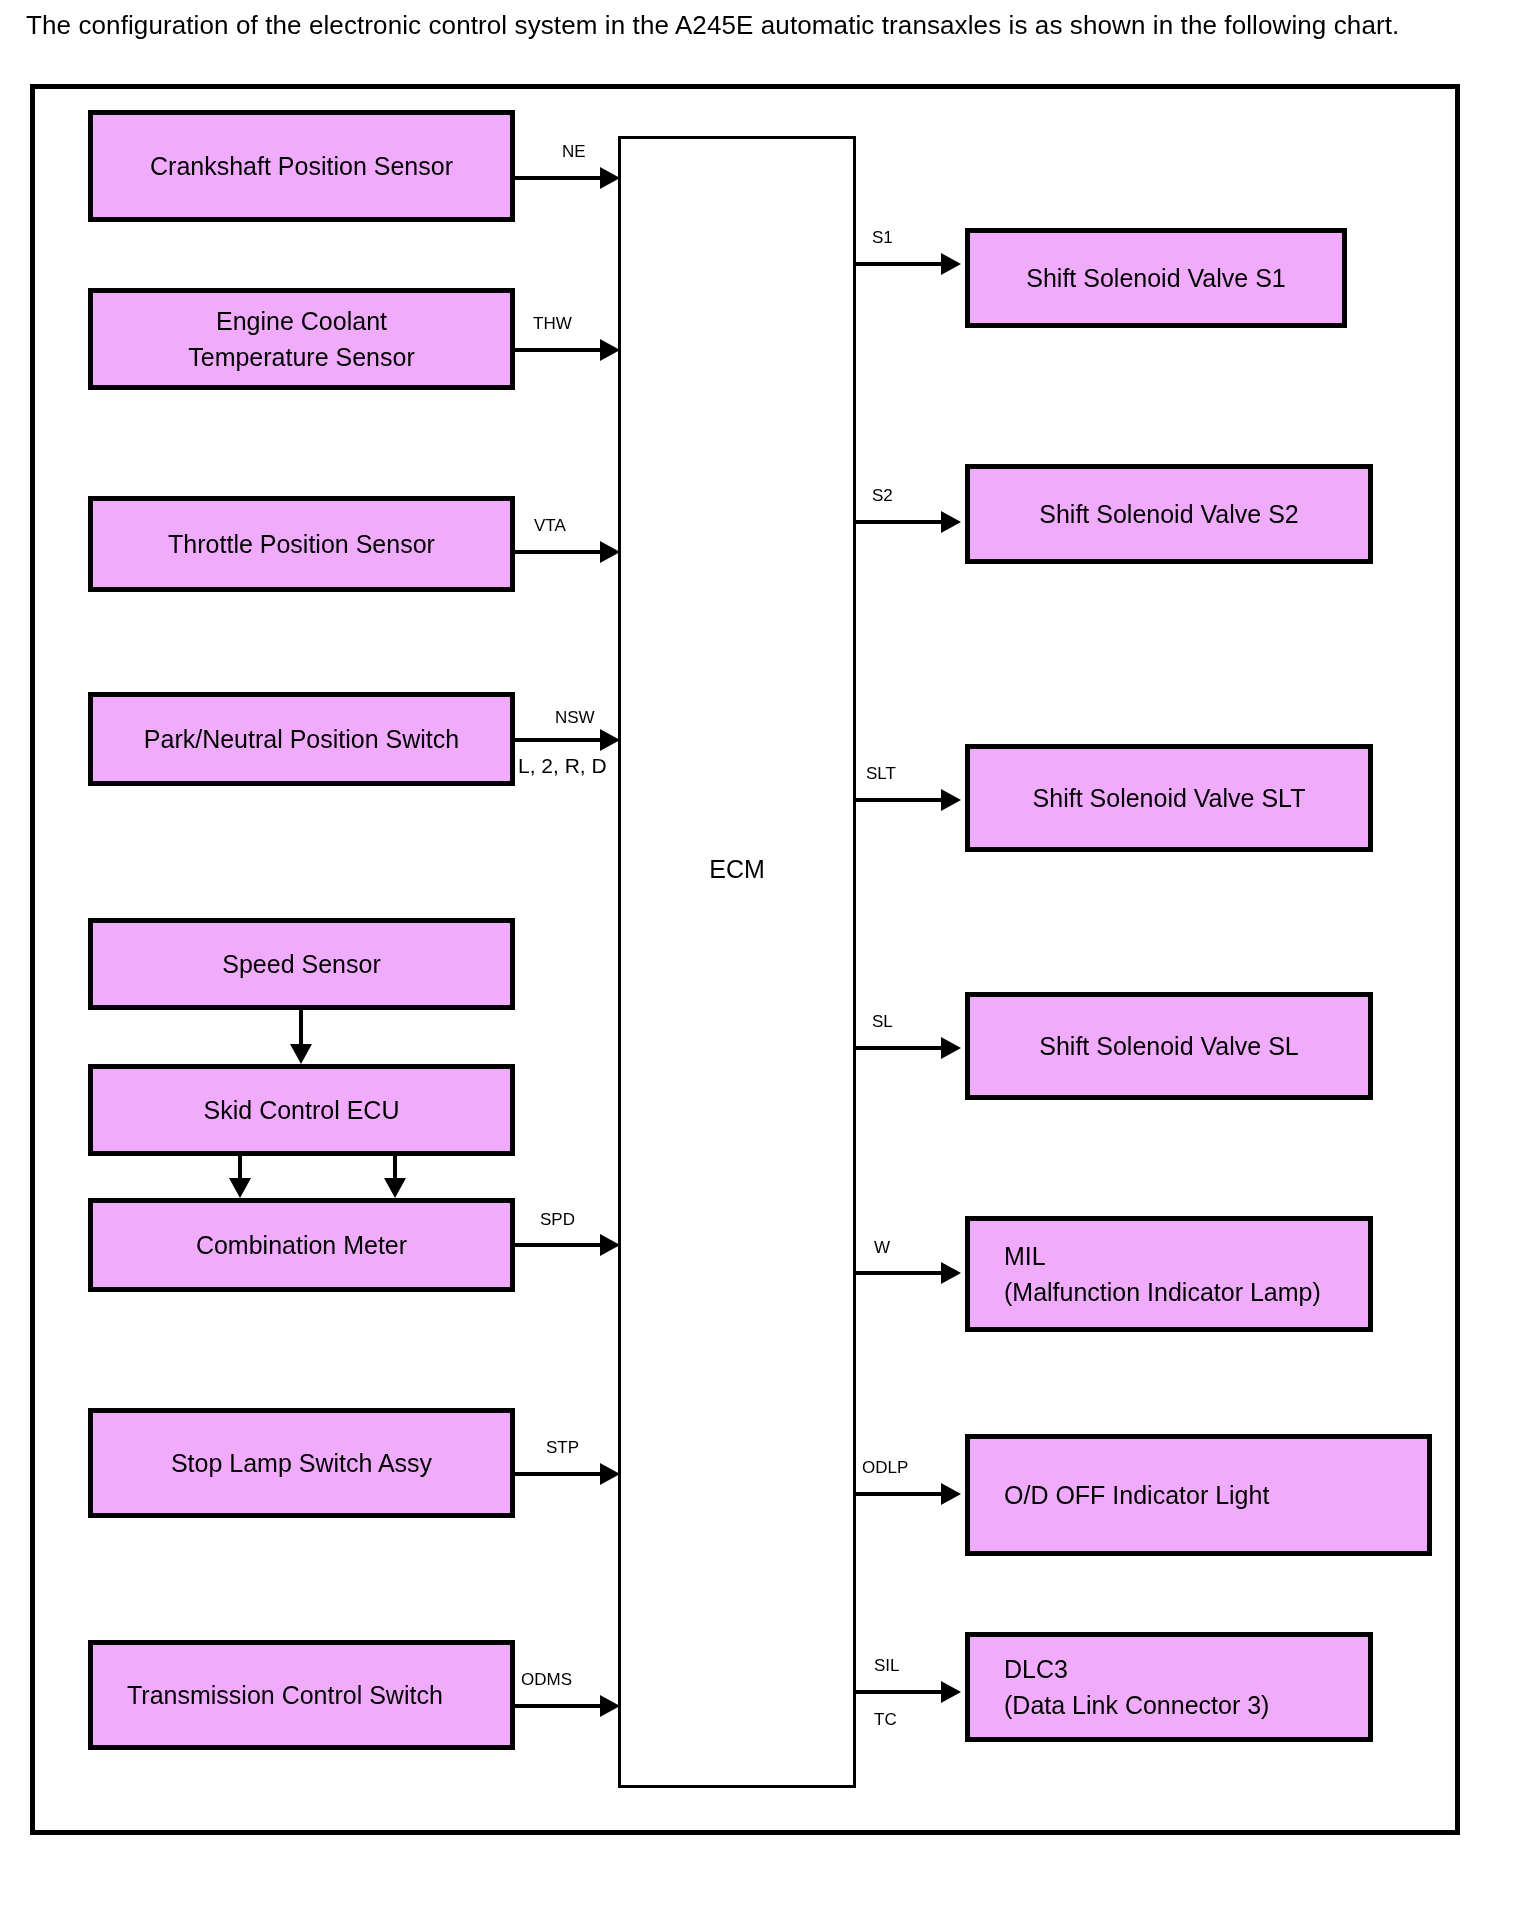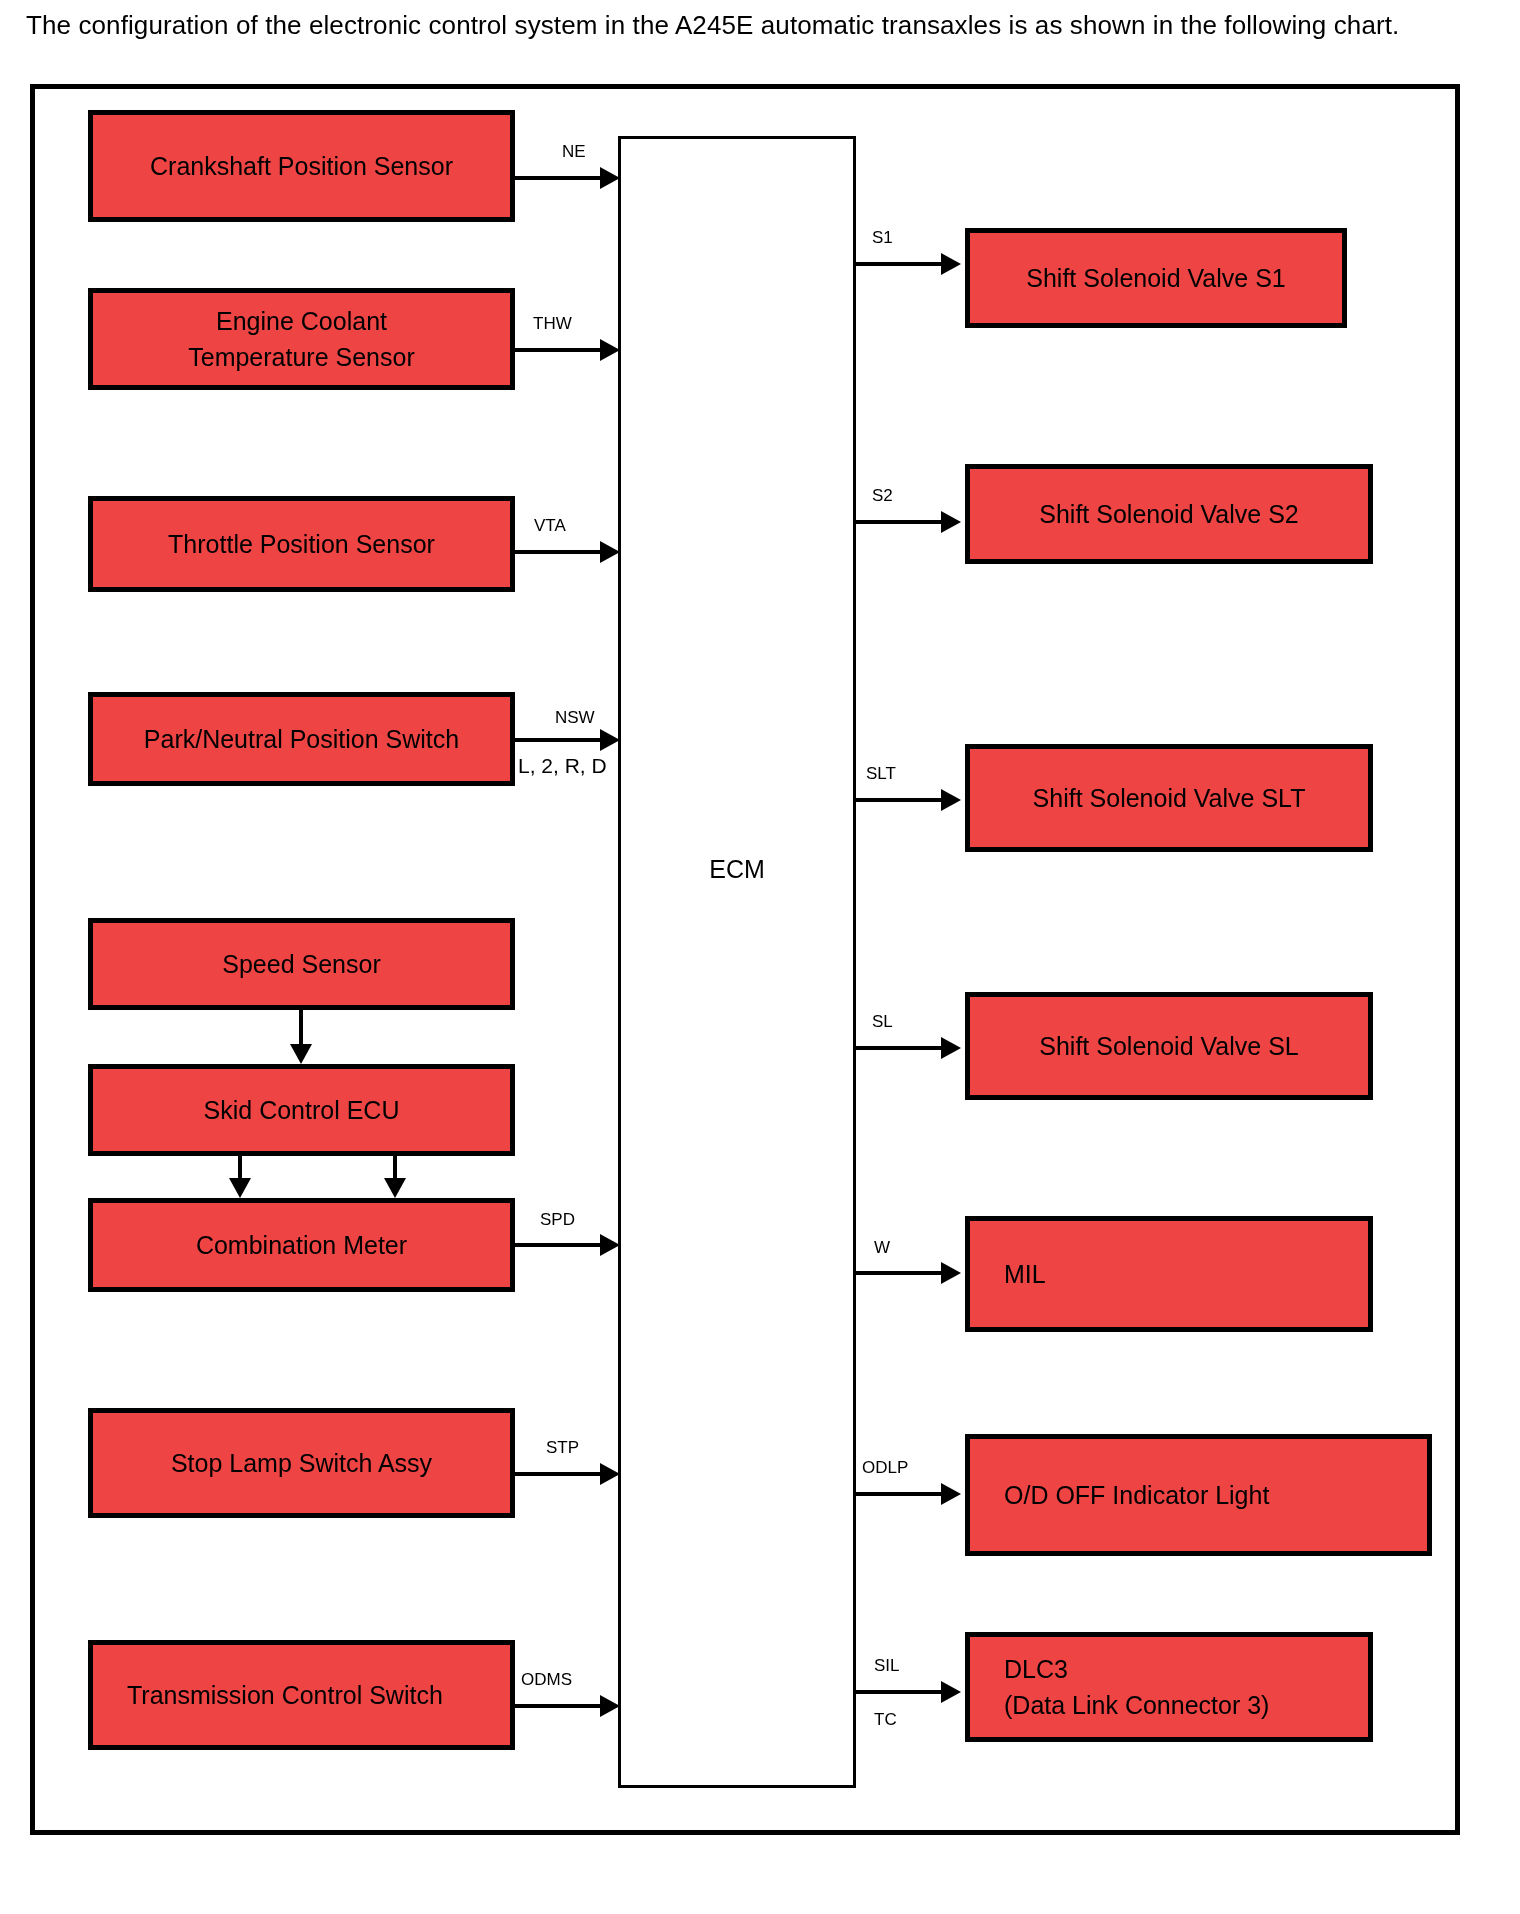--- a/index.html
+++ b/index.html
@@ -7,21 +7,21 @@
        font-family:"Liberation Sans","DejaVu Sans",sans-serif;color:#000;}
 
   .caption{position:absolute;left:26px;top:6px;width:1440px;
            font-size:26px;line-height:38px;letter-spacing:.1px;}
 
   .frame{position:absolute;left:30px;top:84px;width:1430px;height:1751px;
          border:5px solid #000;box-sizing:border-box;}
 
   
   .bx{position:absolute;border:5px solid #000;box-sizing:border-box;
-      background:#ef4444;display:flex;align-items:center;}
+      background:#f0abfc;display:flex;align-items:center;}
   .bx .txt{width:100%;font-size:25px;line-height:36px;}
   .ctr .txt{text-align:center;}
   .lft .txt{text-align:left;padding-left:34px;}
 
   
   .ecm{position:absolute;left:618px;top:136px;width:238px;height:1652px;
        border:3px solid #000;box-sizing:border-box;background:#fff;}
   .ecm-label{position:absolute;left:618px;top:855px;width:238px;
              text-align:center;font-size:25px;}
 
@@ -101,20 +101,21 @@
   <div class="txt">Shift Solenoid Valve SLT</div>
 </div>
 
 <div class="bx ctr" style="left:965px;top:992px;width:408px;height:108px;">
   <div class="txt">Shift Solenoid Valve SL</div>
 </div>
 
 <div class="bx lft" style="left:965px;top:1216px;width:408px;height:116px;">
   <div class="txt">
     <div>MIL</div>
+    <div>(Malfunction Indicator Lamp)</div>
   </div>
 </div>
 
 <div class="bx lft" style="left:965px;top:1434px;width:467px;height:122px;">
   <div class="txt">O/D OFF Indicator Light</div>
 </div>
 
 <div class="bx lft" style="left:965px;top:1632px;width:408px;height:110px;">
   <div class="txt">
     <div>DLC3</div>

